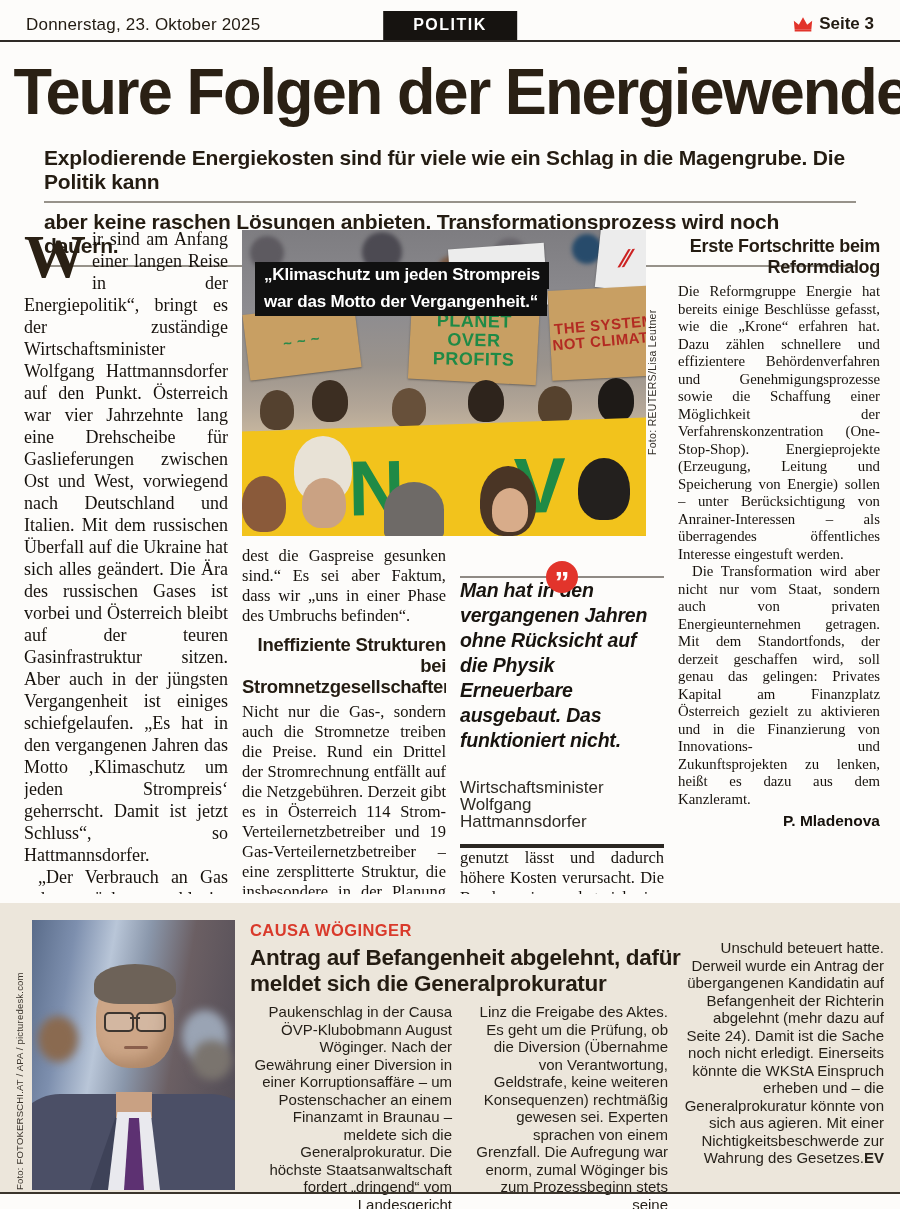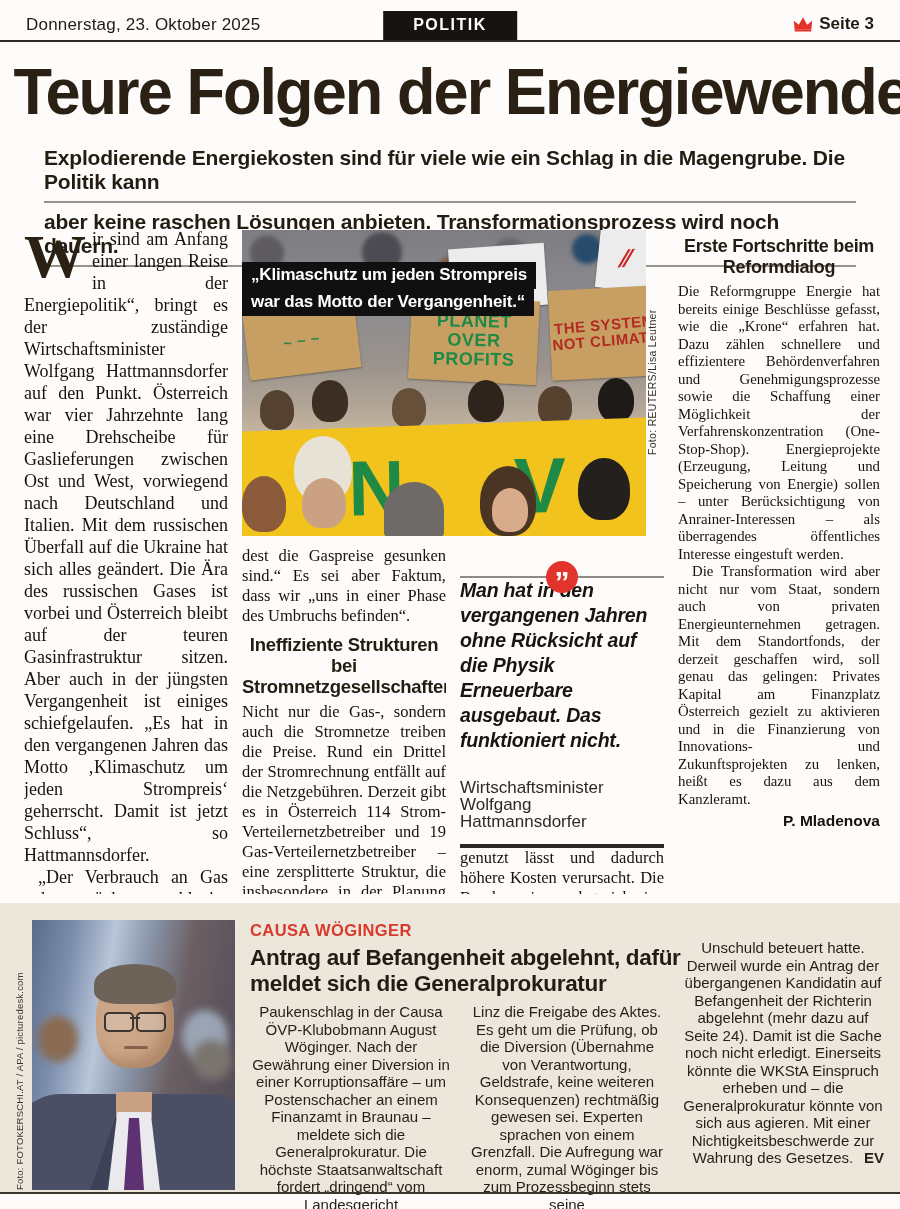--- a/index.html
+++ b/index.html
@@ -37,37 +37,37 @@
   .col1{left:0;top:0;width:204px;height:666px;font-size:18px;line-height:22px;}
   .col2{left:218px;top:318px;width:204px;height:348px;font-size:16.5px;line-height:20px;}
   .col3{left:436px;top:318px;width:204px;height:348px;}
   .col4{left:654px;top:0;width:202px;height:666px;font-size:14.8px;line-height:17.5px;}
   .dropcap{
     float:left;font-size:62px;line-height:48px;font-weight:700;color:#2a2014;
     padding:4px 6px 0 0;font-family:"Liberation Serif",serif;
   }
   .subhead{
     font-family:"Liberation Sans",sans-serif;font-weight:800;color:#211softwhite;
-    color:#241c12;font-size:18.5px;line-height:21px;margin:8px 0 5px;text-align:center;letter-spacing:-.3px;
+    color:#241c12;font-size:18.5px;line-height:21px;margin:8px 0 5px;text-align:right;letter-spacing:-.3px;
   }
   .byline{display:block;text-align:right;font-family:"Liberation Sans",sans-serif;font-weight:700;font-size:15.5px;margin-top:4px;color:#16110c;}
   
   .photo-wrap{position:absolute;left:218px;top:2px;width:422px;height:306px;display:flex;}
   .photo-main{position:relative;flex:1;overflow:hidden;background:linear-gradient(180deg,#7e7d81 0%,#8d8c90 26%,#9a938c 44%,#b3a697 58%,#c5b59e 66%,#edc125 78%,#e7ba17 100%);}
   .blob{position:absolute;border-radius:50%;filter:blur(2px);}
   .sign{position:absolute;background:#c89f63;box-shadow:0 1px 2px rgba(0,0,0,.35);display:flex;align-items:center;justify-content:center;text-align:center;}
   .sign-txt{font-weight:800;line-height:1.05;transform:rotate(-2deg);letter-spacing:.5px;}
   .sign-white{background:#ececec;}
   .banner{
     position:absolute;left:-12px;bottom:-6px;width:460px;height:118px;background:#f2c31c;
     border-radius:14px 18px 4px 4px;transform:rotate(-2deg);overflow:hidden;
   }
   .banner-letters{position:absolute;left:118px;top:18px;font-size:78px;font-weight:900;color:#1f8a46;letter-spacing:44px;transform:rotate(1deg);font-family:"Liberation Sans",sans-serif;}
   .head{position:absolute;border-radius:50% 50% 42% 42%;}
-  .caption{position:absolute;left:0;top:32px;z-index:5;}
+  .caption{position:absolute;left:0;top:32px;z-index:5;padding-left:13px;}
   .caption span{
     display:table;background:#101010;color:#fff;font-weight:700;font-size:17px;
     padding:3px 9px 4px;margin-bottom:0;white-space:nowrap;letter-spacing:-.2px;
   }
   .credit-v{
     width:18px;display:flex;align-items:flex-start;justify-content:center;
     font-size:10.5px;color:#35302a;
     writing-mode:vertical-rl;transform:rotate(180deg);text-align:left;padding-top:2px;letter-spacing:.3px;
   }
   
@@ -99,21 +99,21 @@
   .por-neck{position:absolute;left:84px;bottom:72px;width:36px;height:26px;background:#c9a183;}
   .por-head{position:absolute;left:64px;top:52px;width:78px;height:96px;background:#cda687;border-radius:46% 46% 42% 42%;box-shadow:inset -10px -8px 14px rgba(120,80,50,.35);}
   .por-hair{position:absolute;left:62px;top:44px;width:82px;height:40px;background:#6d6258;border-radius:50% 50% 30% 30%;}
   .por-glasses{position:absolute;left:72px;top:92px;width:62px;height:18px;}
   .por-glasses i{position:absolute;top:0;width:26px;height:16px;border:2px solid #3d3630;border-radius:5px;background:rgba(230,235,240,.25);}
   .por-glasses i.r{right:0;}
   .por-glasses em{position:absolute;left:26px;top:5px;width:10px;height:2px;background:#3d3630;}
   .por-mouth{position:absolute;left:92px;top:126px;width:24px;height:3px;background:#8a5f4c;border-radius:2px;}
   .b-kicker{position:absolute;left:250px;top:18px;font-size:16.5px;font-weight:800;color:#d93a2b;letter-spacing:.4px;}
   .b-headline{position:absolute;left:250px;top:42px;width:440px;font-size:22.5px;line-height:26px;font-weight:800;color:#241c12;letter-spacing:-.3px;}
-  .b-col{position:absolute;width:202px;font-size:15px;line-height:17.5px;color:#241f18;text-align:center;}
+  .b-col{position:absolute;width:202px;font-size:15px;line-height:17.5px;color:#241f18;text-align:right;}
   .b-col1{left:250px;top:100px;height:196px;}
   .b-col2{left:466px;top:100px;height:196px;}
   .b-col3{left:682px;top:36px;height:250px;}
   .ev{float:right;font-weight:700;}
 </style>
 </head>
 <body>
 
 <div class="hdr-date">Donnerstag, 23. Oktober 2025</div>
 <div class="hdr-rule"></div>

